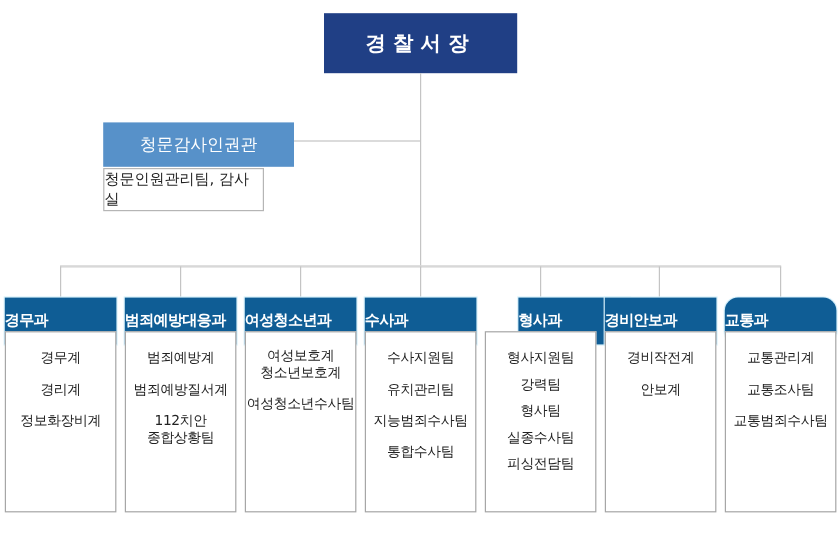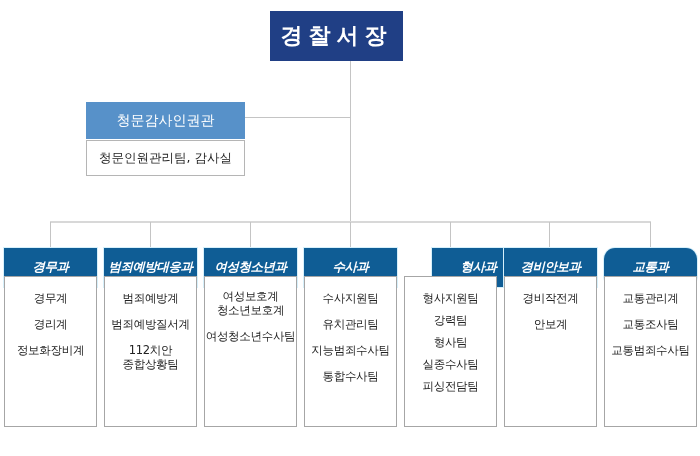--- a/index.html
+++ b/index.html
@@ -3,43 +3,43 @@
 <meta charset="utf-8">
 <style>
   html, body { margin:0; padding:0; }
   body {
     width:700px; height:456px; position:relative; overflow:hidden;
     background:#ffffff;
     font-family: "DejaVu Sans", "Liberation Sans", sans-serif;
   }
   .abs { position:absolute; box-sizing:border-box; }
   .chief {
-    left:270px; top:11px; width:133px; height:50px;
+    left:270px; top:11px; width:161px; height:50px;
     background:#203f85; color:#fff;
-    font-size:22px; font-weight:bold; letter-spacing:6px;
+    font-size:17px; font-weight:bold; letter-spacing:6px;
     display:flex; align-items:center; justify-content:center;
   }
   .vline { background:#c4c4c4; width:1px; }
   .hline { background:#d8d8d8; height:2px; }
   .audit-head {
     left:86px; top:102px; width:159px; height:37px;
     background:#5791c9; color:#fff; font-weight:normal; font-size:14px;
     display:flex; align-items:center; justify-content:center;
   }
   .audit-body {
-    left:86px; top:140px; width:159px; height:36px;
+    left:86px; top:140px; width:134px; height:36px;
     border:1px solid #b5b5b5; background:#fff; color:#222; font-size:12.5px;
     display:flex; align-items:center; justify-content:center;
   }
   .dept-head {
     width:93px; height:39px; top:248px;
     background:#0f5d95; color:#fff; font-weight:bold; font-size:12.5px;
-    display:flex; align-items:center; justify-content:center;
+    display:flex; align-items:center; justify-content:flex-start;
     box-shadow: 0 0 0 1px #d6f0fb;
-    white-space:nowrap; letter-spacing:-0.5px;font-style:italic;
+    white-space:nowrap; letter-spacing:-0.5px;
   }
   .dept-body {
     width:93px; height:151px; top:276px;
     border:1px solid #a6a6a6; background:#fff;
     padding-top:14px;
     display:flex; flex-direction:column; align-items:center;
   }
   .team {
     color:#222; font-size:11.5px; line-height:14px;
     text-align:center; margin-bottom:12px; white-space:pre-line;

